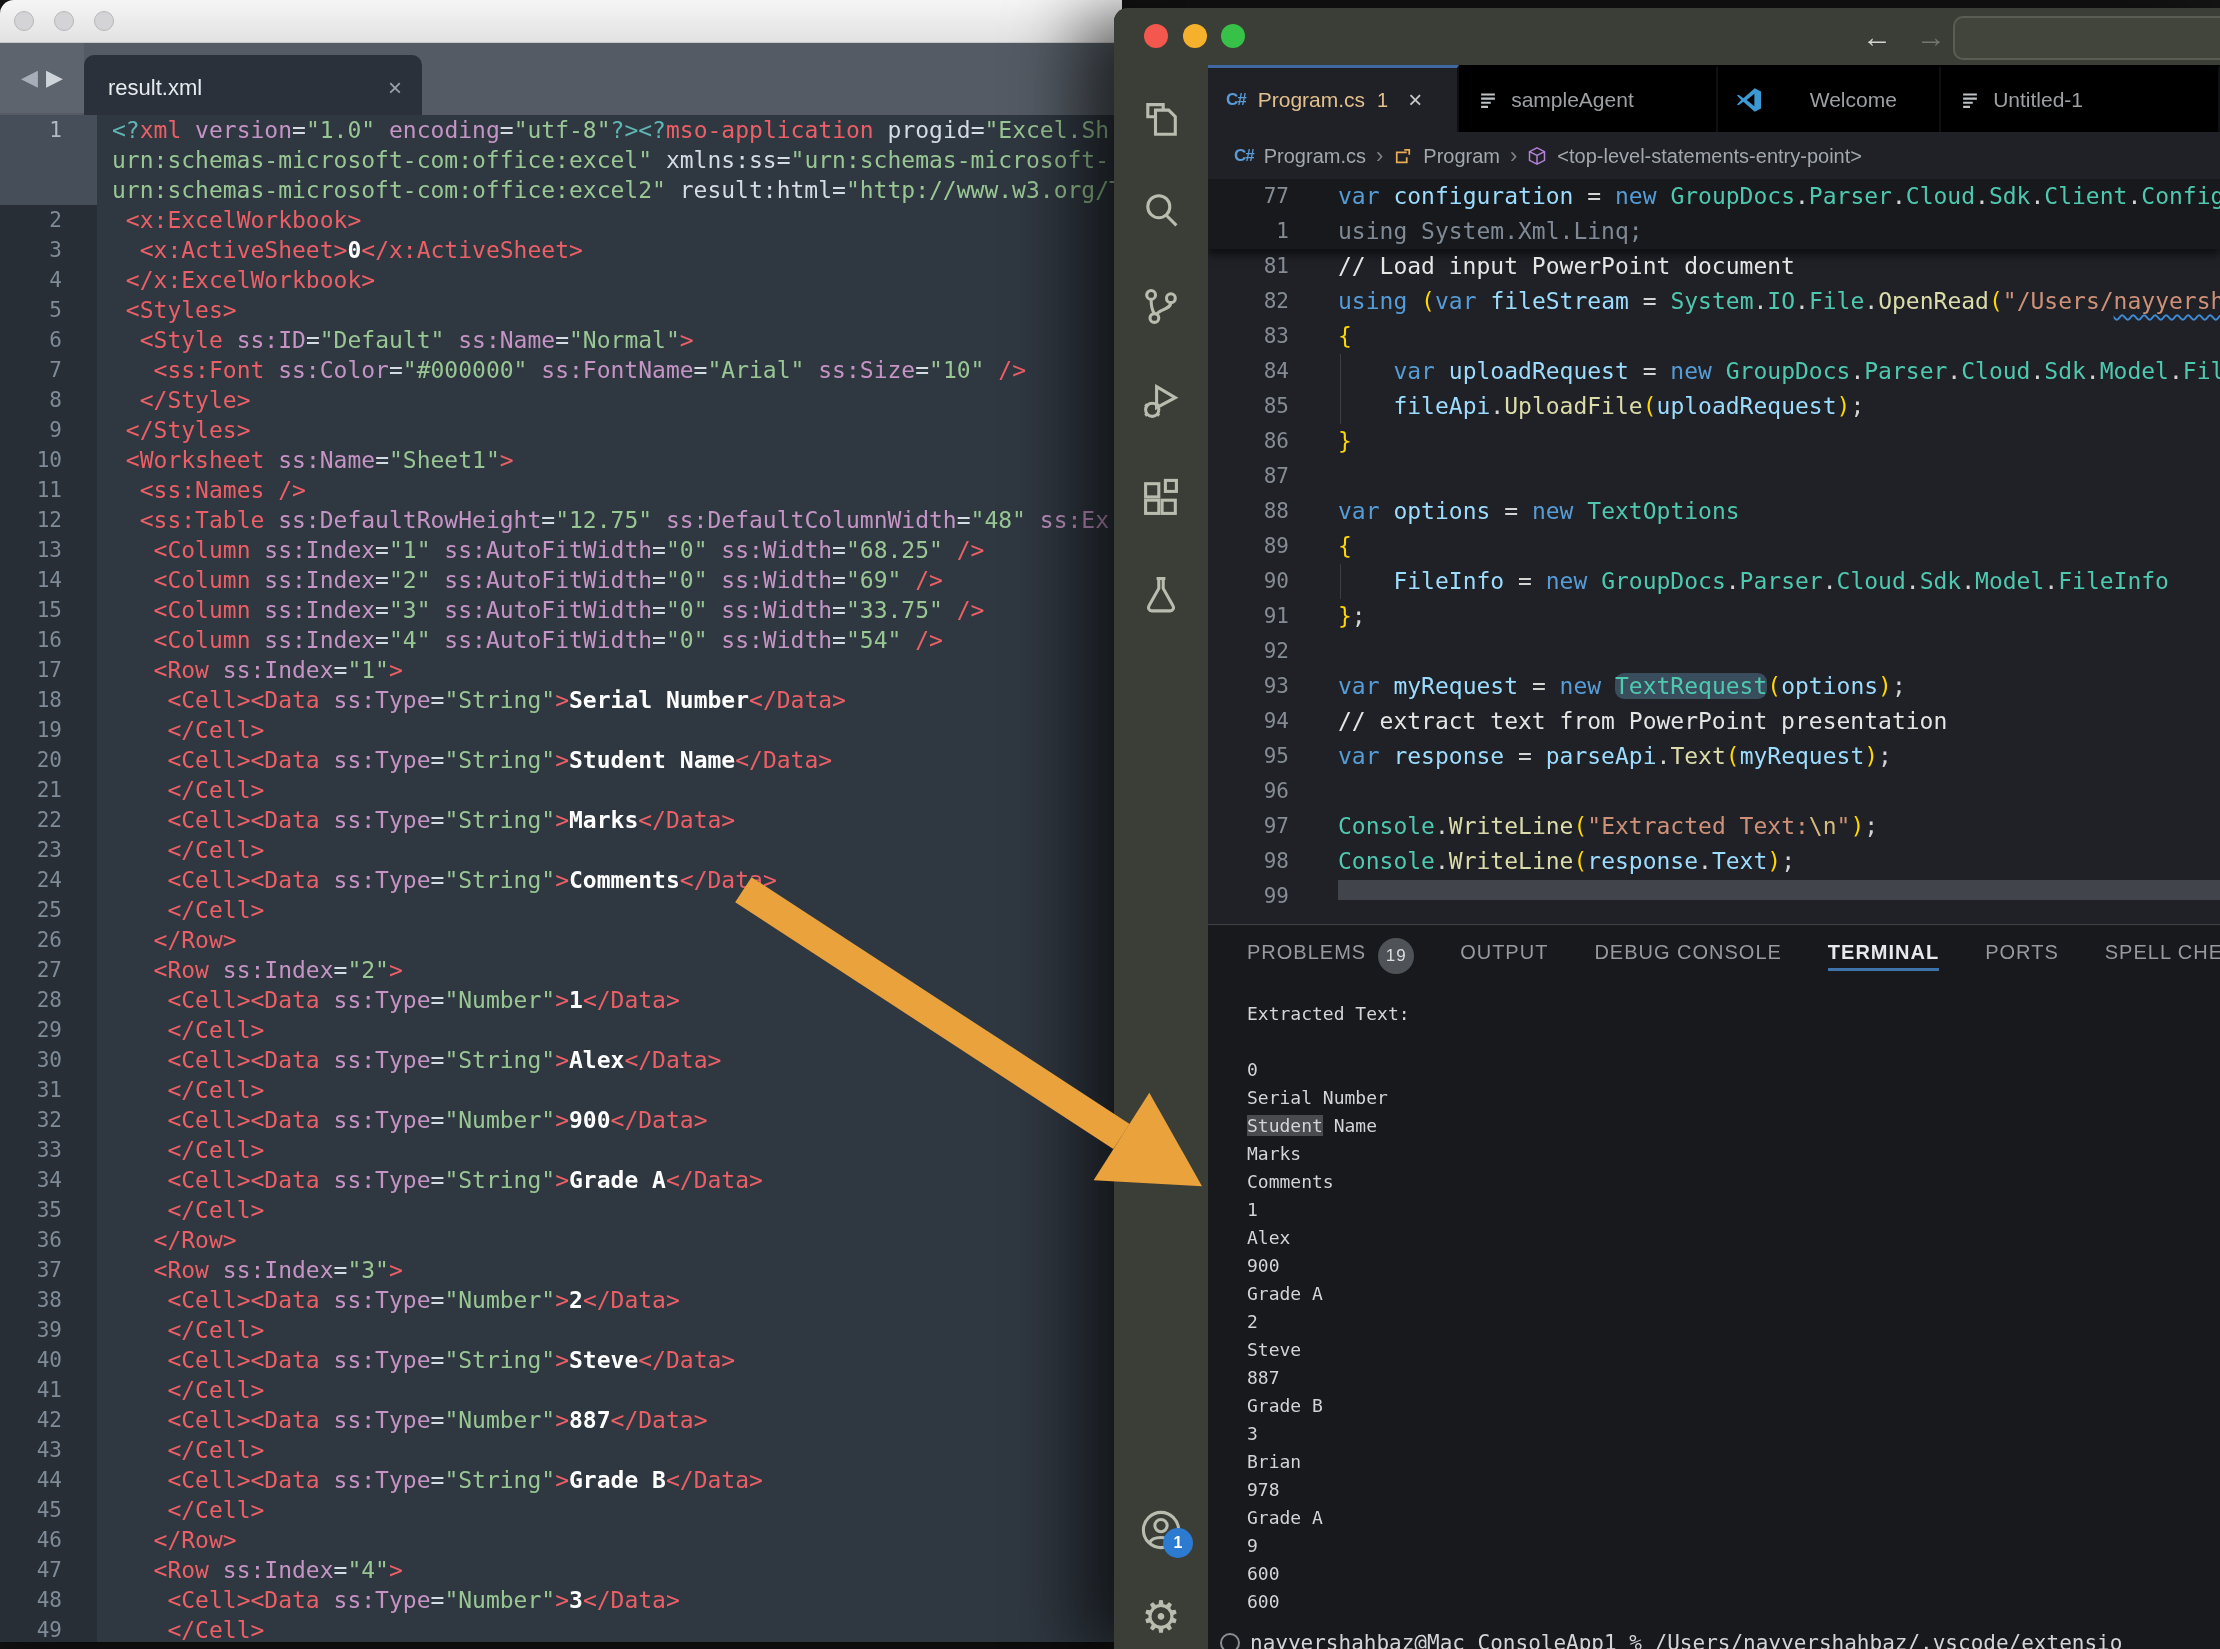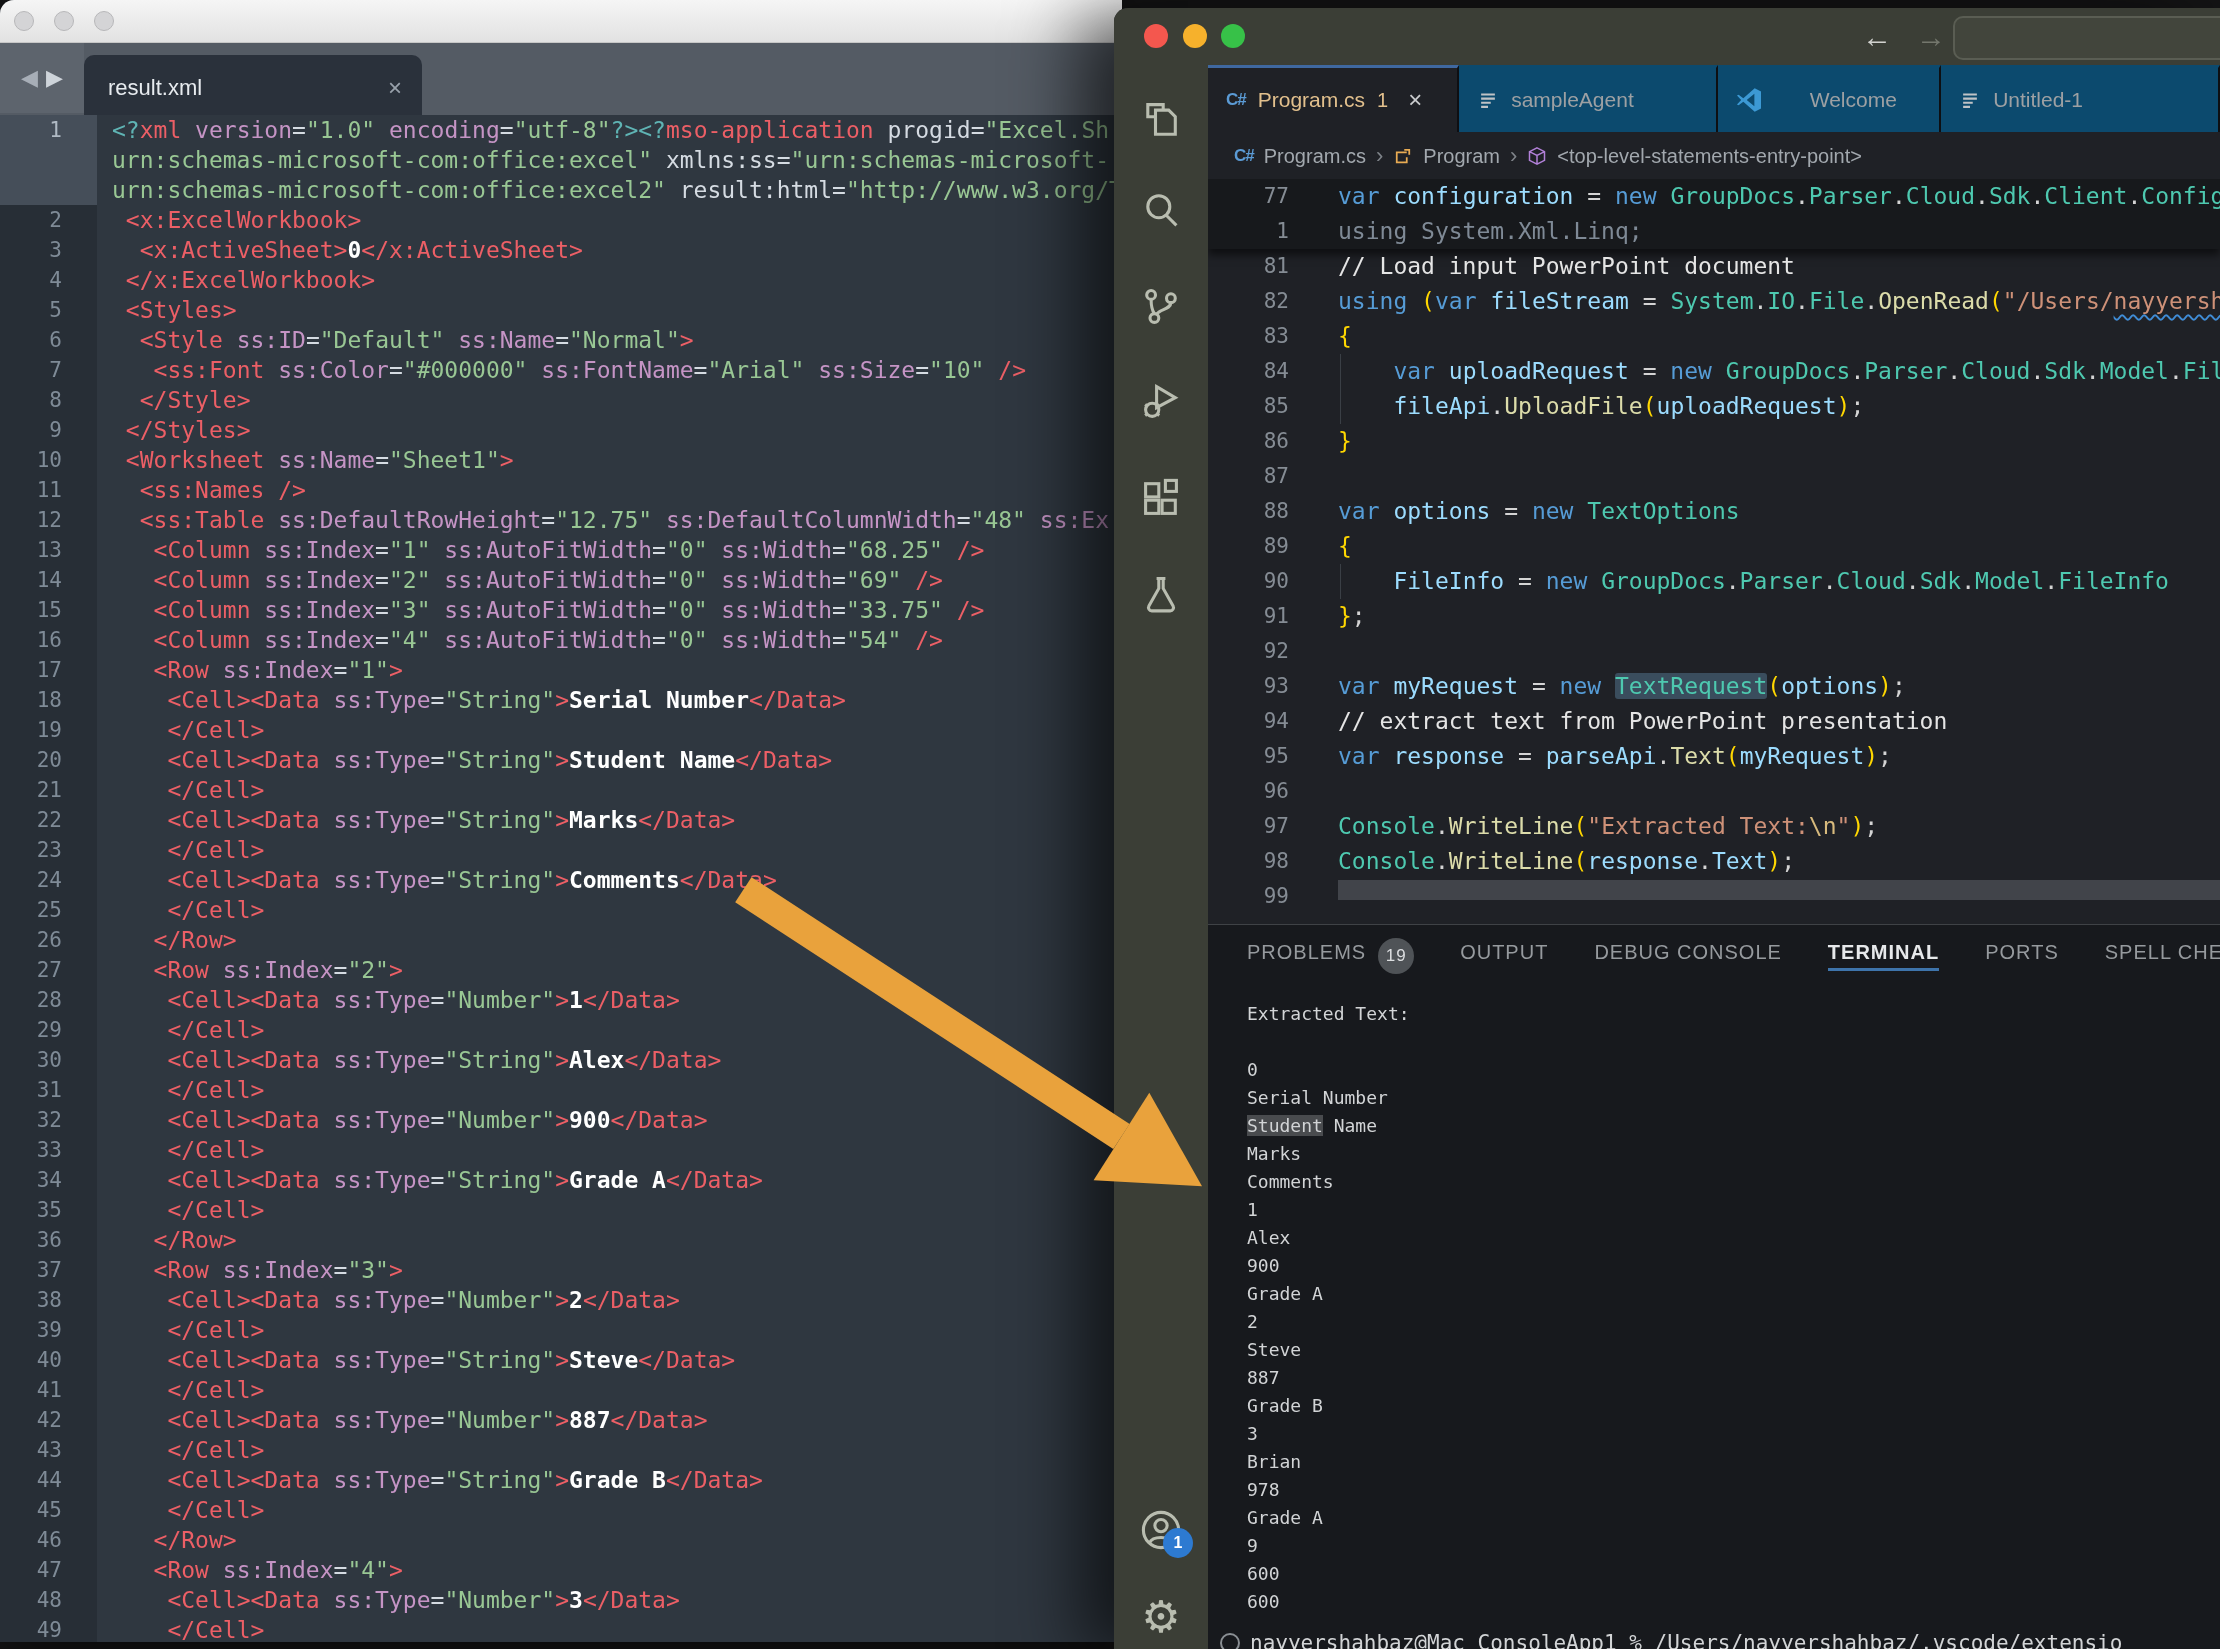--- a/index.html
+++ b/index.html
@@ -32,21 +32,21 @@
   .vs-light{position:absolute;top:16px;width:24px;height:24px;border-radius:50%;}
   .vs-nav{position:absolute;top:12px;font-size:30px;line-height:34px;}
   .vs-searchbox{position:absolute;left:839px;top:8px;width:299px;height:44px;background:#42453c;border:2px solid #5a5d53;border-radius:10px;box-sizing:border-box;}
   .vs-activitybar{position:absolute;left:0;top:57px;width:94px;bottom:0;background:#3b3e36;}
   .abicon{position:absolute;left:23px;width:48px;height:48px;display:flex;align-items:center;justify-content:center;}
   .abicon svg{stroke:#b9bdb0;fill:none;stroke-width:1.4;}
   .ab-badge{position:absolute;right:-8px;bottom:-4px;width:30px;height:30px;border-radius:50%;background:#2d7ad1;color:#fff;font-size:16px;display:flex;align-items:center;justify-content:center;font-weight:700;}
   .gear-glyph{font-size:44px;color:#b9bdb0;line-height:1;}
   .vs-main{position:absolute;left:94px;top:57px;right:0;bottom:0;}
   .vs-tabs{position:absolute;left:0;top:0;right:0;height:67px;background:#17191d;display:flex;}
-  .vstab{height:67px;display:flex;align-items:center;box-sizing:border-box;border-right:2px solid #0e0f12;border-top:3px solid transparent;background:#0c4a6e;padding:0 18px;gap:12px;}
+  .vstab{height:67px;display:flex;align-items:center;box-sizing:border-box;border-right:2px solid #0e0f12;border-top:3px solid transparent;background:#000000;padding:0 18px;gap:12px;}
   .vstab.active{background:#1f2126;border-top:3px solid #3f68a0;}
   .vstab .lbl{font-size:21px;color:#9da0a3;}
   .vstab.active .lbl{color:#e2c08d;}
   .vstab .cnt{font-size:20px;color:#e2c08d;}
   .vstab .close{font-size:24px;color:#c9cbcd;margin-left:8px;}
   .csicon{color:#5b9bd5;font-weight:700;font-size:17px;letter-spacing:-1px;}
   .vs-breadcrumb{position:absolute;left:0;top:67px;right:0;height:48px;display:flex;align-items:center;padding-left:26px;gap:10px;font-size:20px;color:#a2a8ae;background:#1f2126;}
   .bc-sep{color:#7e8389;font-size:22px;}
   .vs-code{position:absolute;left:0;top:114px;right:0;height:744px;background:#1f2126;overflow:hidden;}
   .crow{display:flex;height:35px;line-height:35px;font-family:"DejaVu Sans Mono",monospace;font-size:23px;position:relative;}
@@ -57,21 +57,21 @@
   .tk-k{color:#569cd6;}
   .tk-v{color:#9cdcfe;}
   .tk-t{color:#4ec9b0;}
   .tk-m{color:#dcdcaa;text-align:right;}
   .tk-s{color:#ce9178;}
   .tk-e{color:#d7ba7d;}
   .tk-c{color:#e5e5e5;}
   .tk-p{color:#d4d4d4;}
   .tk-b{color:#ffd700;}
   .tk-d{color:#7f8a96;}
-  .tk-hl{color:#4ec9b0;background:rgba(96,139,170,.42);border-radius:3px;}
+  .tk-hl{color:#4ec9b0;background:rgba(96,139,170,.42);border-radius:9px;}
   .tk-sq{color:#ce9178;text-decoration:underline wavy #3f8cd6 2px;text-underline-offset:5px;}
   .hscrollbar{position:absolute;left:130px;right:0;top:701px;height:20px;background:rgba(130,136,142,.35);}
   .vs-panel{position:absolute;left:0;right:0;top:859px;bottom:0;border-top:1px solid #3f4246;background:#17191d;}
   .panel-tabs{position:absolute;left:0;top:0;right:0;height:62px;display:flex;align-items:center;padding-left:39px;gap:46px;font-size:20px;letter-spacing:1px;color:#969a9e;white-space:nowrap;overflow:hidden;}
   .ptab{display:flex;align-items:center;gap:12px;}
   .ptab .plbl{padding-bottom:4px;border-bottom:3px solid transparent;}
   .ptab.active .plbl{color:#e7e9eb;border-bottom:3px solid #3e74ab;font-weight:bold;}
   .pbadge{width:36px;height:36px;border-radius:50%;background:#4f5357;color:#dcdee0;font-size:17px;display:flex;align-items:center;justify-content:center;}
   .terminal{position:absolute;left:39px;top:75px;right:0;font-family:"DejaVu Sans Mono",monospace;font-size:18px;color:#d2d4d6;}
   .tline{height:28px;line-height:28px;white-space:pre;}

